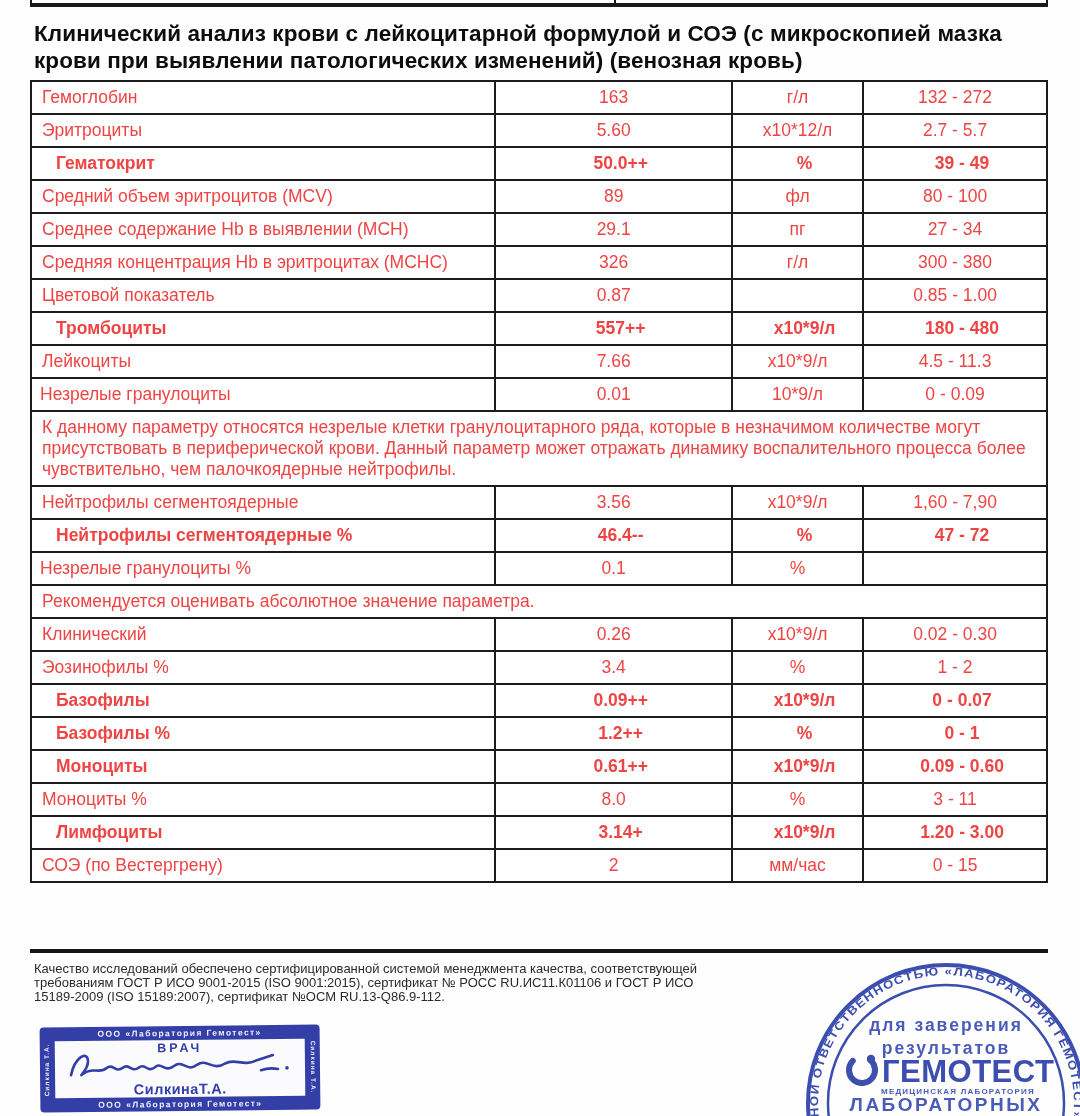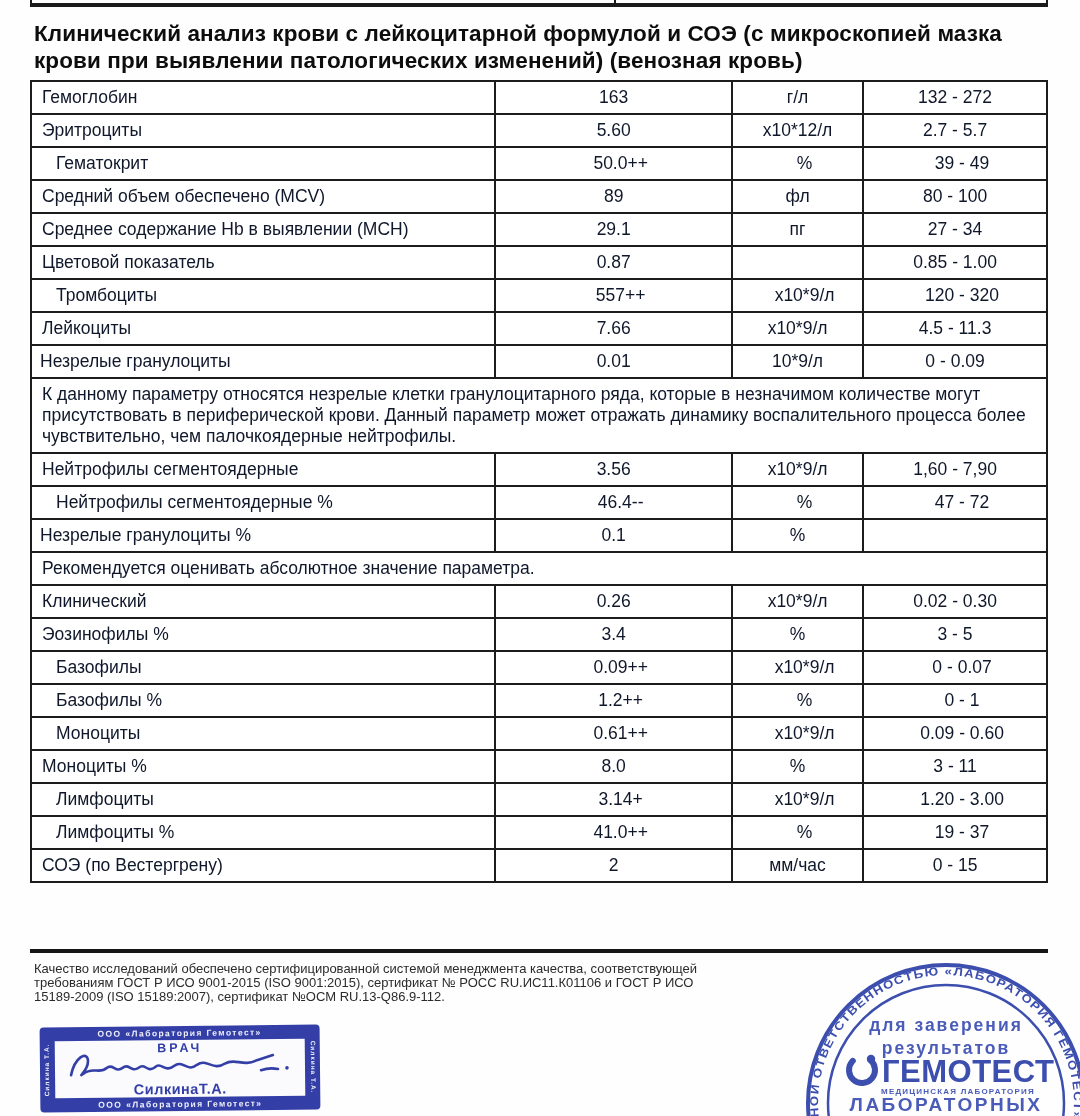--- a/index.html
+++ b/index.html
@@ -43,31 +43,31 @@
     letter-spacing: 0.1px;
     color: #0d0d0d;
   }
 
   table.results {
     position: absolute;
     left: 30px; top: 80px;
     width: 1018px;
     border-collapse: collapse;
     font-size: 17.5px;
-    color: #0f172a;
+    color: #ef4444;
   }
   table.results td {
     border: 2px solid #1c1c1c;
     padding: 5px 10px;
     line-height: 21px;
     vertical-align: top;
     background: #fff;
   }
   td.value-cell, td.unit-cell, td.ref-cell { text-align: center; }
-  tr.bold td { font-weight: normal; padding-left: 24px; }
+  tr.bold td { font-weight: bold; padding-left: 24px; }
   td.name-cell.indent { padding-left: 8px; }
   td.note-cell { padding: 5px 9px; }
 
   .separator {
     position: absolute;
     left: 30px; top: 949px;
     width: 1018px; height: 4px;
     background: #161616;
   }
 
@@ -192,42 +192,48 @@
           <td class="unit-cell">х10*12/л</td>
           <td class="ref-cell">2.7 - 5.7</td>
         </tr>
         <tr class="bold">
           <td class="name-cell">Гематокрит</td>
           <td class="value-cell">50.0++</td>
           <td class="unit-cell">%</td>
           <td class="ref-cell">39 - 49</td>
         </tr>
         <tr>
-          <td class="name-cell">Средний объем обеспечено (MCV)</td>
+          <td class="name-cell">Средний объем эритроцитов (MCV)</td>
           <td class="value-cell">89</td>
           <td class="unit-cell">фл</td>
           <td class="ref-cell">80 - 100</td>
         </tr>
         <tr>
           <td class="name-cell">Среднее содержание Hb в выявлении (MCH)</td>
           <td class="value-cell">29.1</td>
           <td class="unit-cell">пг</td>
           <td class="ref-cell">27 - 34</td>
         </tr>
         <tr>
+          <td class="name-cell">Средняя концентрация Hb в эритроцитах (MCHC)</td>
+          <td class="value-cell">326</td>
+          <td class="unit-cell">г/л</td>
+          <td class="ref-cell">300 - 380</td>
+        </tr>
+        <tr>
           <td class="name-cell">Цветовой показатель</td>
           <td class="value-cell">0.87</td>
           <td class="unit-cell"></td>
           <td class="ref-cell">0.85 - 1.00</td>
         </tr>
         <tr class="bold">
           <td class="name-cell">Тромбоциты</td>
           <td class="value-cell">557++</td>
           <td class="unit-cell">х10*9/л</td>
-          <td class="ref-cell">120 - 320</td>
+          <td class="ref-cell">180 - 480</td>
         </tr>
         <tr>
           <td class="name-cell">Лейкоциты</td>
           <td class="value-cell">7.66</td>
           <td class="unit-cell">х10*9/л</td>
           <td class="ref-cell">4.5 - 11.3</td>
         </tr>
         <tr>
           <td class="name-cell indent">Незрелые гранулоциты</td>
           <td class="value-cell">0.01</td>
@@ -261,21 +267,21 @@
         <tr>
           <td class="name-cell">Клинический</td>
           <td class="value-cell">0.26</td>
           <td class="unit-cell">х10*9/л</td>
           <td class="ref-cell">0.02 - 0.30</td>
         </tr>
         <tr>
           <td class="name-cell">Эозинофилы %</td>
           <td class="value-cell">3.4</td>
           <td class="unit-cell">%</td>
-          <td class="ref-cell">3 - 5</td>
+          <td class="ref-cell">1 - 2</td>
         </tr>
         <tr class="bold">
           <td class="name-cell">Базофилы</td>
           <td class="value-cell">0.09++</td>
           <td class="unit-cell">х10*9/л</td>
           <td class="ref-cell">0 - 0.07</td>
         </tr>
         <tr class="bold">
           <td class="name-cell">Базофилы %</td>
           <td class="value-cell">1.2++</td>
@@ -292,26 +298,20 @@
           <td class="name-cell">Моноциты %</td>
           <td class="value-cell">8.0</td>
           <td class="unit-cell">%</td>
           <td class="ref-cell">3 - 11</td>
         </tr>
         <tr class="bold">
           <td class="name-cell">Лимфоциты</td>
           <td class="value-cell">3.14+</td>
           <td class="unit-cell">х10*9/л</td>
           <td class="ref-cell">1.20 - 3.00</td>
-        </tr>
-        <tr class="bold">
-          <td class="name-cell">Лимфоциты %</td>
-          <td class="value-cell">41.0++</td>
-          <td class="unit-cell">%</td>
-          <td class="ref-cell">19 - 37</td>
         </tr>
         <tr>
           <td class="name-cell">СОЭ (по Вестергрену)</td>
           <td class="value-cell">2</td>
           <td class="unit-cell">мм/час</td>
           <td class="ref-cell">0 - 15</td>
         </tr>
       </tbody>
   </table>
 

